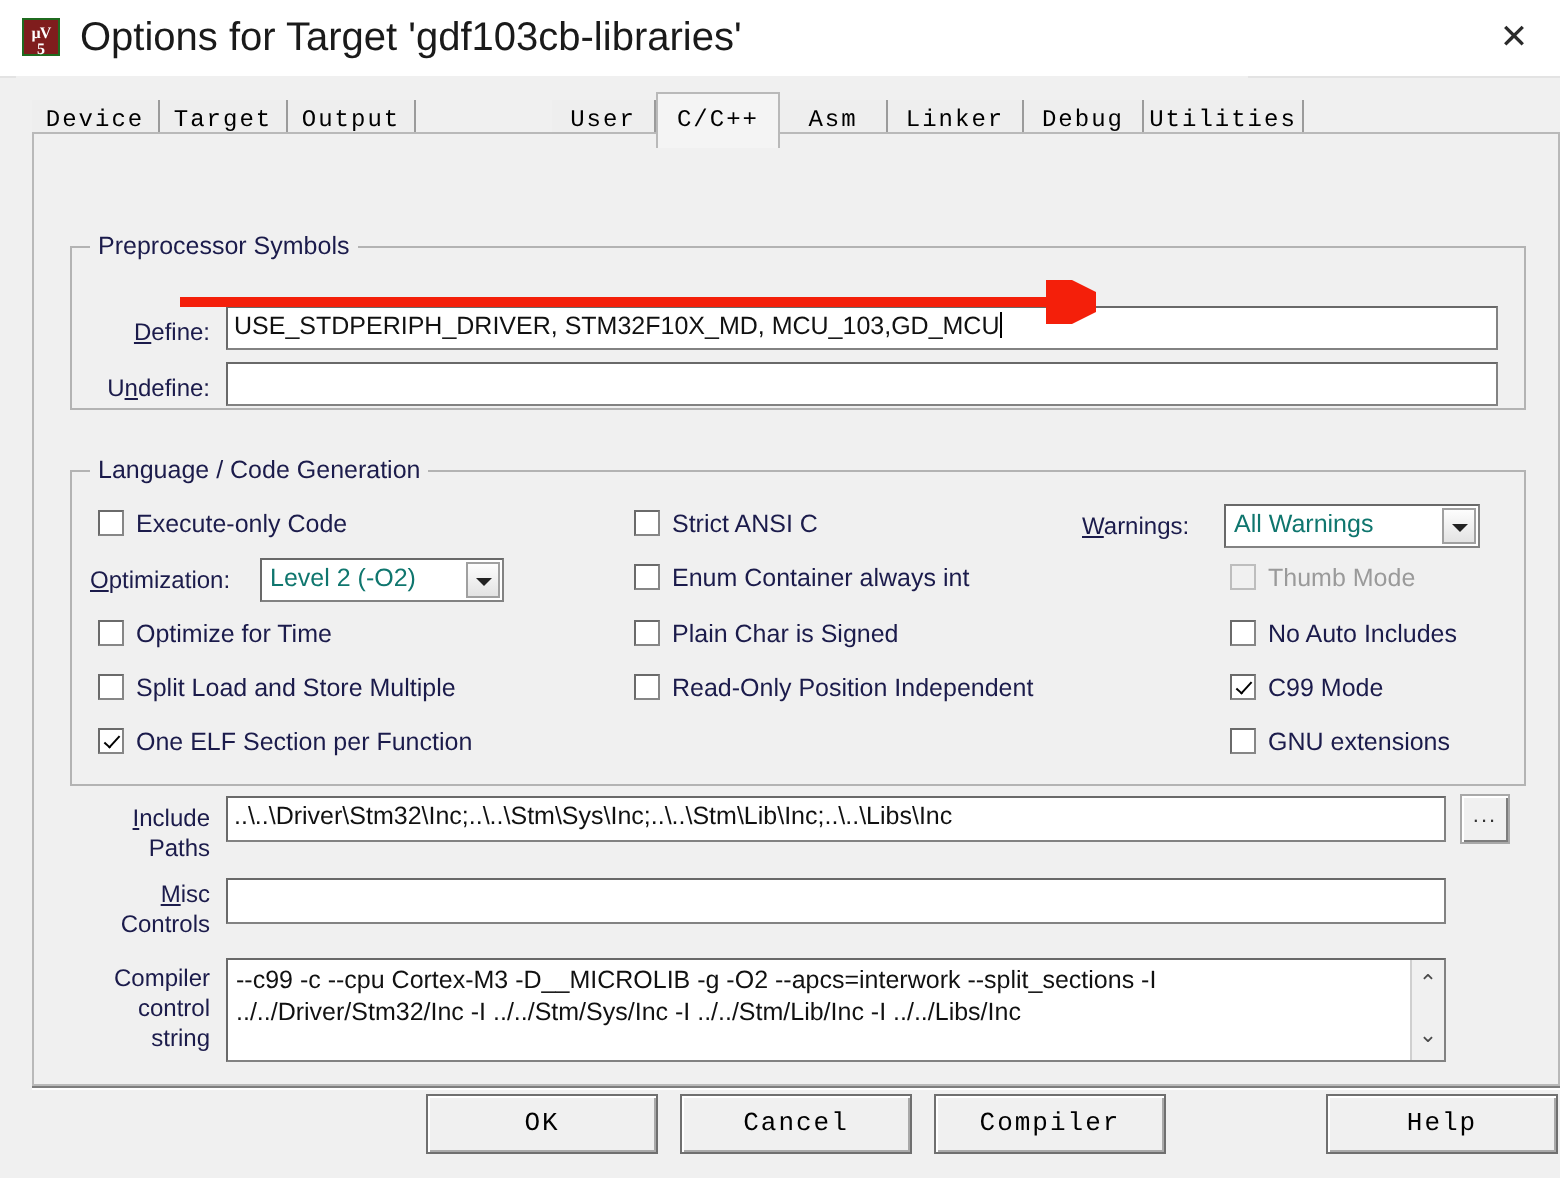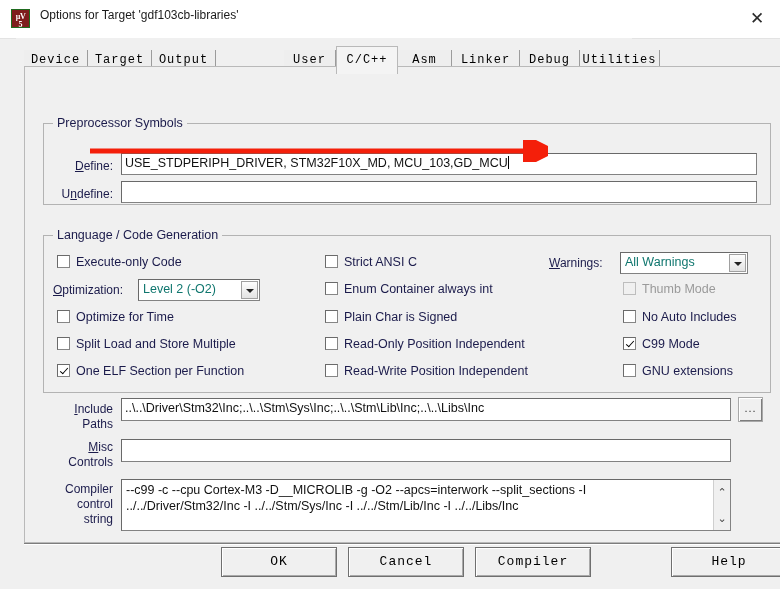--- a/index.html
+++ b/index.html
@@ -36,40 +36,40 @@
     font-size: 8px;
     line-height: 8px;
     font-family: "Liberation Serif", serif;
     text-align: center;
   }
   #app-icon .mu { display:block; margin-top:3px; font-weight:bold; letter-spacing:-0.5px;}
   #app-icon .v5 { display:block; font-weight:bold; }
   #title-text {
     position: absolute;
     left: 40px; top: 8px;
-    font-size: 12px;
+    font-size: 20px;
     font-family: "Liberation Sans", sans-serif;
     color: #1a1a1a;
     white-space: nowrap;
   }
   #close-btn {
     position: absolute;
     right: 0; top: 0;
     width: 46px; height: 37px;
     line-height: 37px;
     text-align: center;
     font-size: 17px;
     color: #2b2b2b;
     cursor: default;
   }
 
   
   #dialog {
     position: absolute;
-    left: 16px; top: 38px;
+    left: 8px; top: 38px;
     width: 616px; height: 551px;
     background: #f0f0f0;
   }
 
   
   #tabstrip {
     position: absolute;
     left: 8px; top: 8px;
     width: 764px; height: 26px;
   }
@@ -361,21 +361,20 @@
     <div class="cb" style="left:32px; top:243px;"><span class="box"></span><span>Optimize for Time</span></div>
 
     <div class="cb" style="left:32px; top:270px;"><span class="box"></span><span>Split Load and Store Multiple</span></div>
 
     <div class="cb checked" style="left:32px; top:297px;"><span class="box"></span><span>One ELF Section per Function</span></div>
 
     <div class="cb" style="left:300px; top:188px;"><span class="box"></span><span>Strict ANSI C</span></div>
     <div class="cb" style="left:300px; top:215px;"><span class="box"></span><span>Enum Container always int</span></div>
     <div class="cb" style="left:300px; top:243px;"><span class="box"></span><span>Plain Char is Signed</span></div>
     <div class="cb" style="left:300px; top:270px;"><span class="box"></span><span>Read-Only Position Independent</span></div>
-    <div class="cb" style="left:300px; top:297px;"><span class="box"></span><span>Read-Write Position Independent</span></div>
 
     <div class="lbl" style="left:524px; top:189px;"><u>W</u>arnings:</div>
     <div class="combo" style="left:595px; top:185px; width:128px; height:22px;"><span>All Warnings</span>
       <span class="arrowbtn"></span>
     </div>
 
     <div class="cb disabled" style="left:598px; top:215px;"><span class="box"></span><span>Thumb Mode</span></div>
     <div class="cb" style="left:598px; top:243px;"><span class="box"></span><span>No Auto Includes</span></div>
     <div class="cb checked" style="left:598px; top:270px;"><span class="box"></span><span>C99 Mode</span></div>
     <div class="cb" style="left:598px; top:297px;"><span class="box"></span><span>GNU extensions</span></div>

